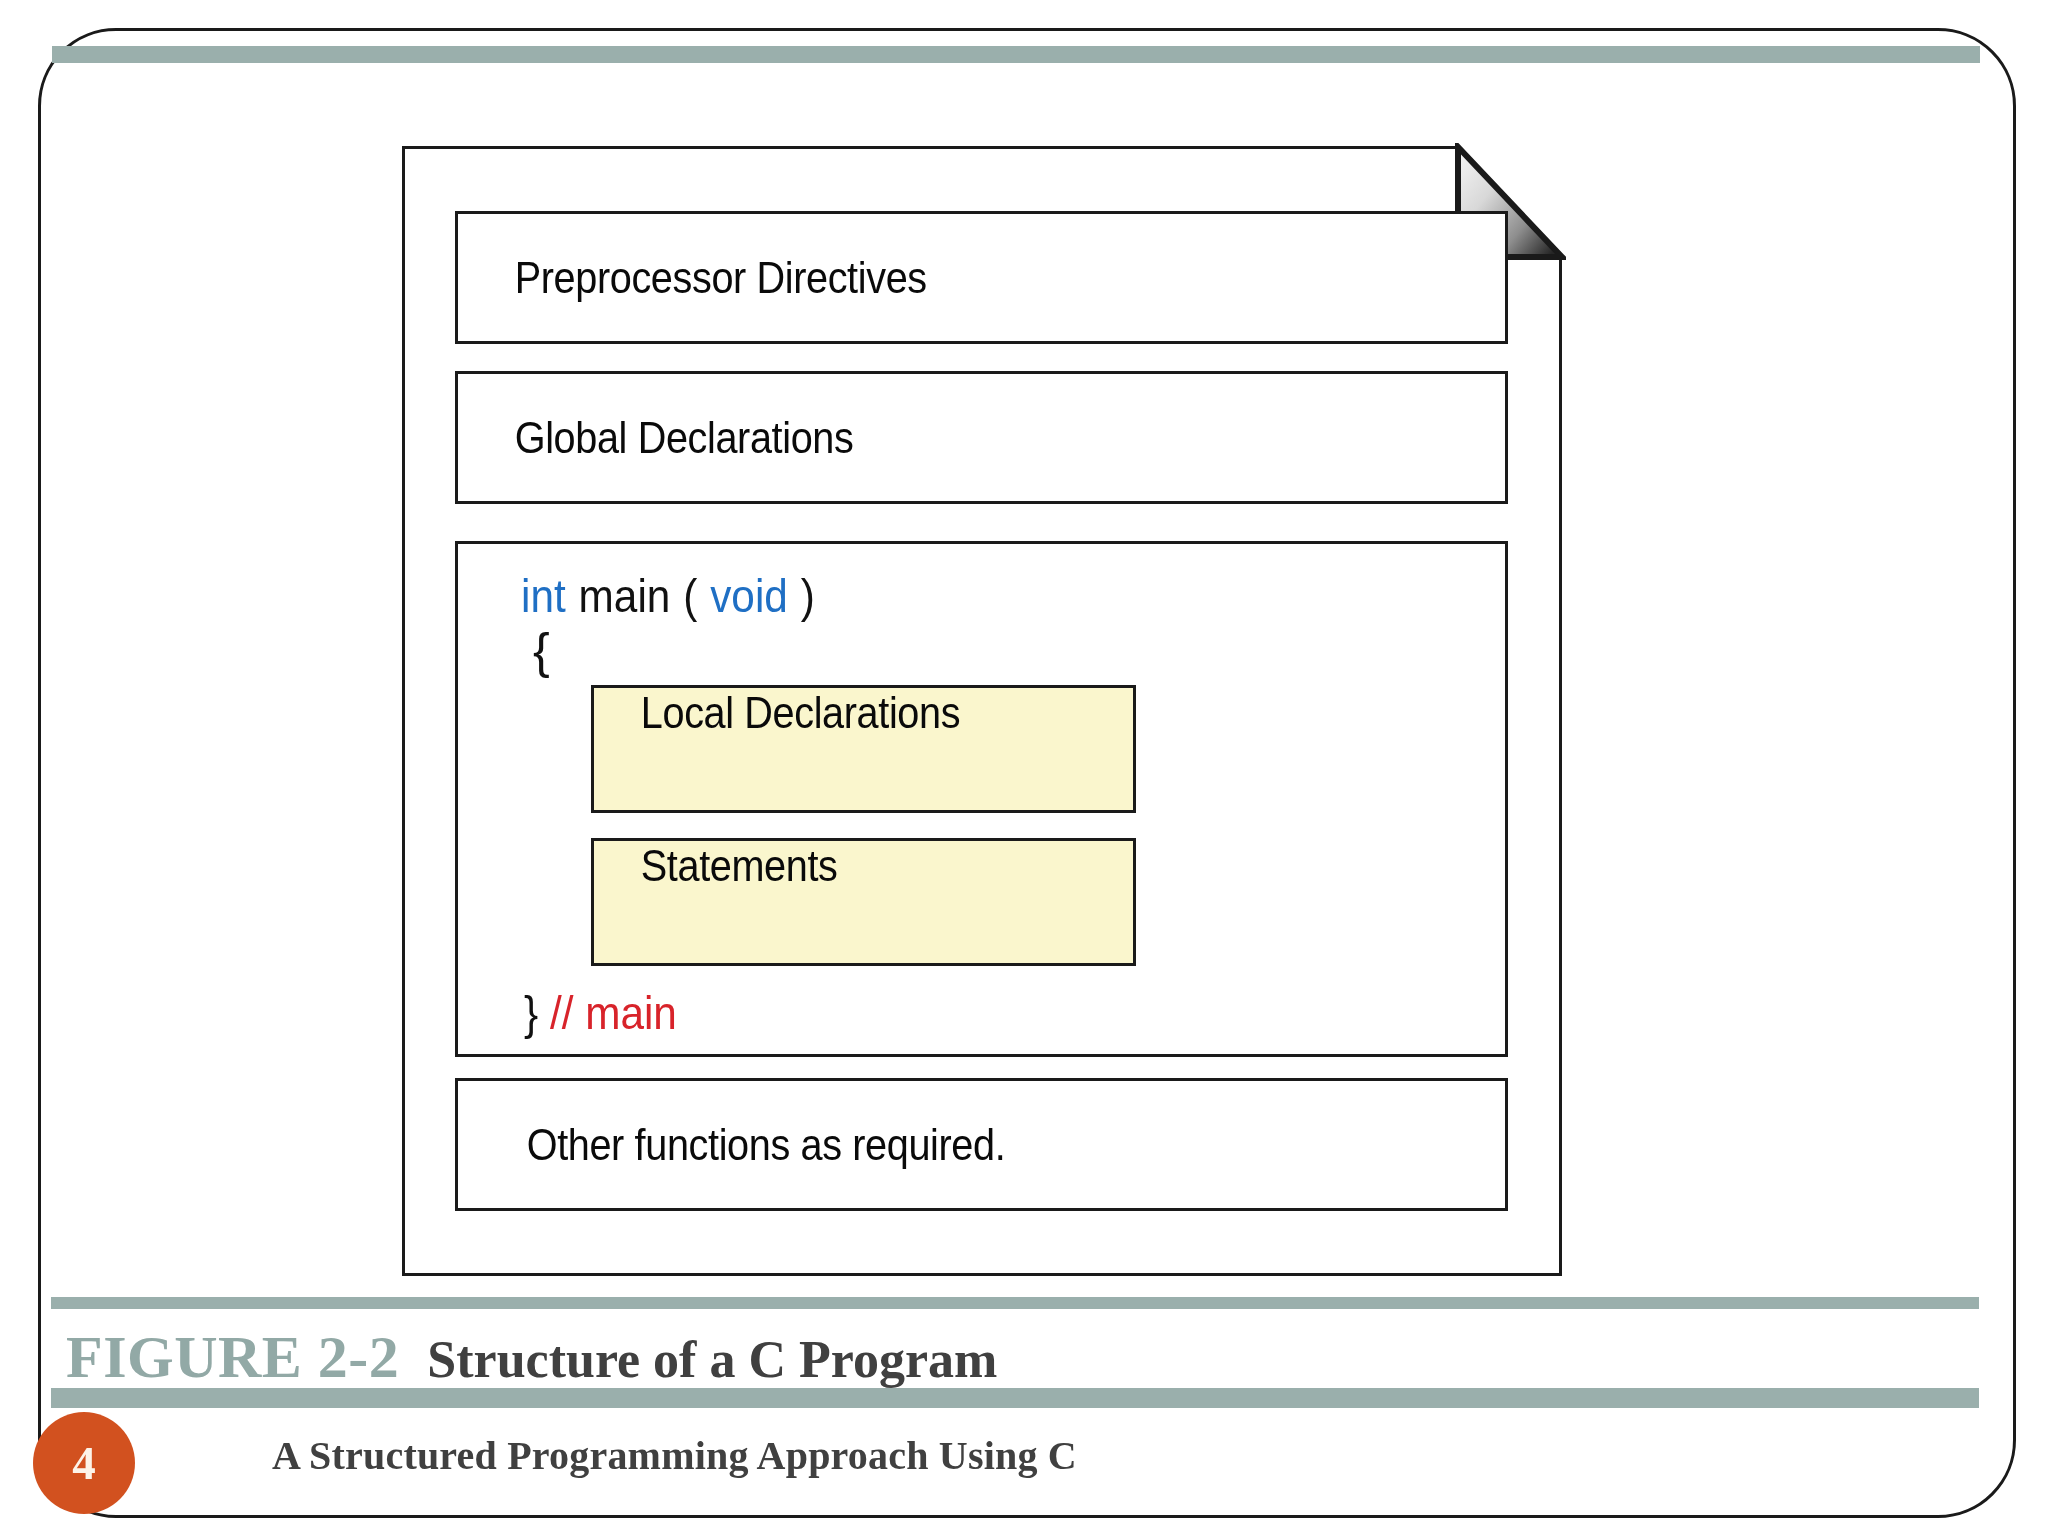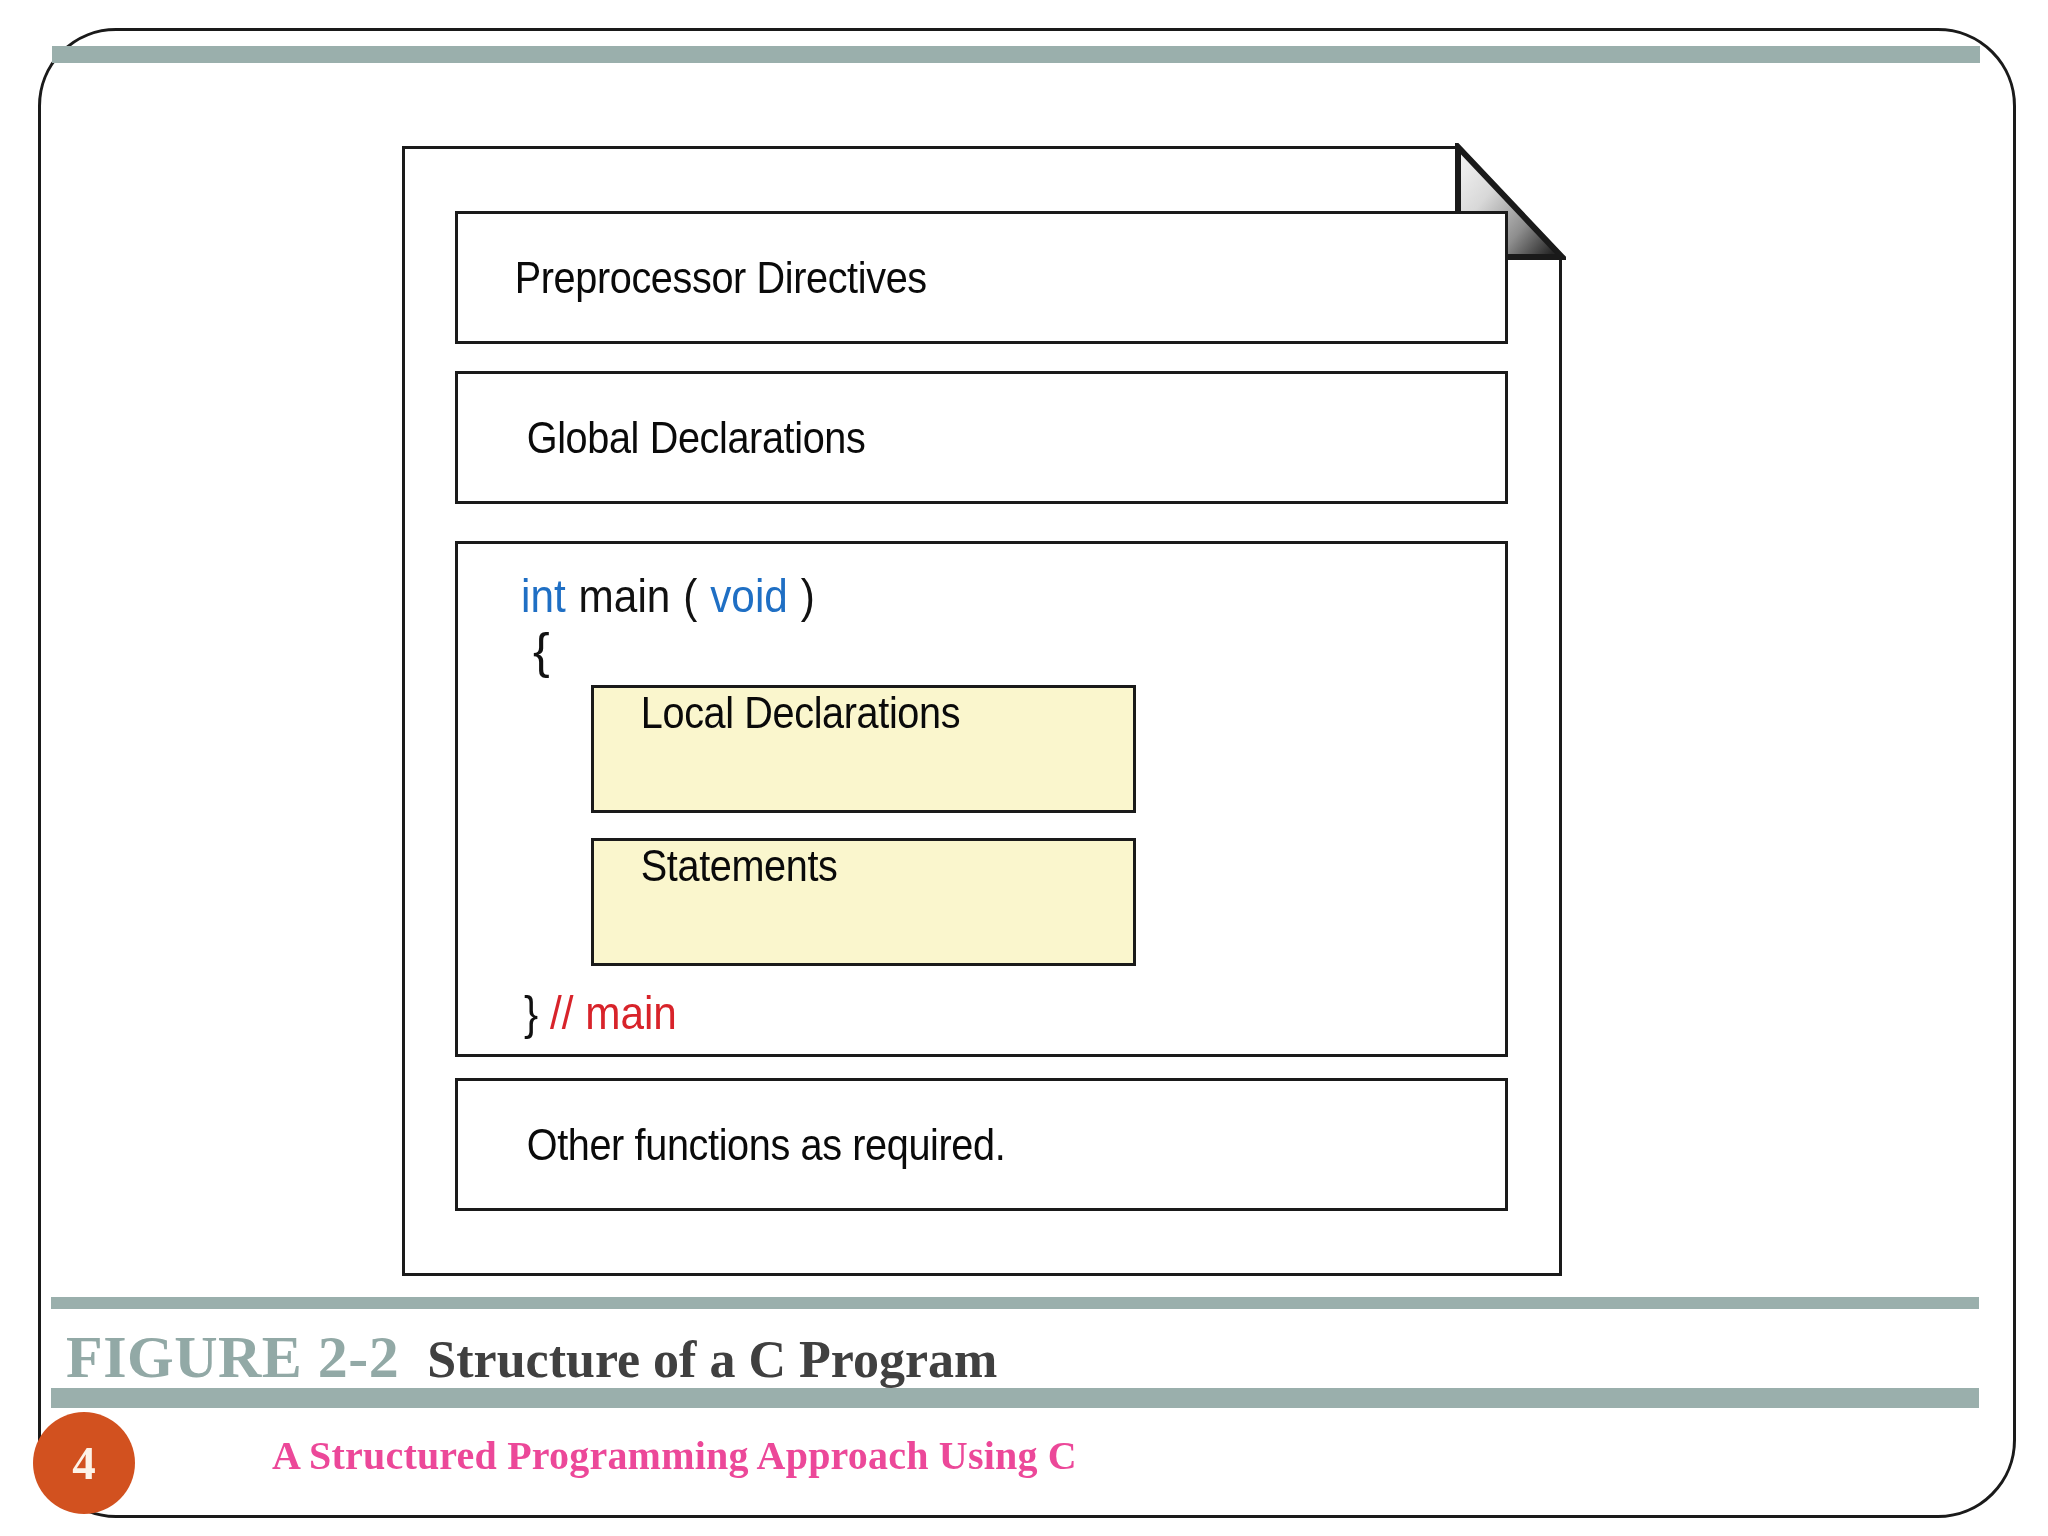--- a/index.html
+++ b/index.html
@@ -110,21 +110,21 @@
     font-size: 44px;
     color: #0a0a0a;
     letter-spacing: -0.4px;
     transform: scaleX(0.9);
     transform-origin: left center;
     white-space: nowrap;
     padding-left: 63px;
   }
 
   .sec-preproc { left: 447px;  top: 211px;  width: 1053px; height: 133px; }
-  .sec-global  { left: 447px;  top: 371px;  width: 1053px; height: 133px; padding-left: 12px; }
+  .sec-global  { left: 447px;  top: 371px;  width: 1053px; height: 133px; }
   .sec-main    { left: 447px;  top: 533px;  width: 1053px; height: 516px; display: block; margin-top: 8px; }
   .sec-other   { left: 447px;  top: 1078px; width: 1053px; height: 133px; padding-left: 12px; }
 
   
   .code-sig {
     position: absolute;
     left: 63px;
     top: 25px;
     font-family: "Liberation Sans", sans-serif;
     font-size: 46px;
@@ -210,21 +210,21 @@
     font-size: 47px;
     font-weight: bold;
   }
   .footer-text {
     position: absolute;
     left: 272px;
     top: 1432px;
     font-family: "Liberation Serif", serif;
     font-size: 40px;
     font-weight: bold;
-    color: #ec4899;
+    color: #404040;
     white-space: nowrap;
     letter-spacing: 0.2px;
   }
 </style>
 </head>
 <body>
 
 <div id="slide">
 
   <div class="slide-border"></div>

